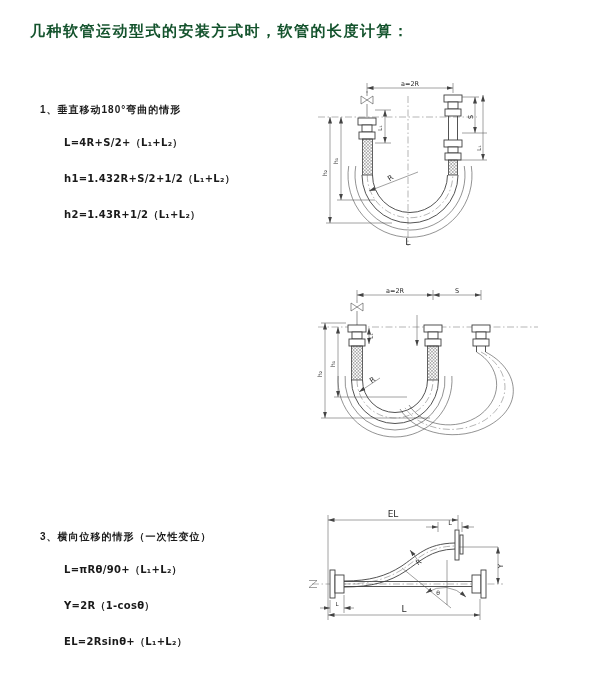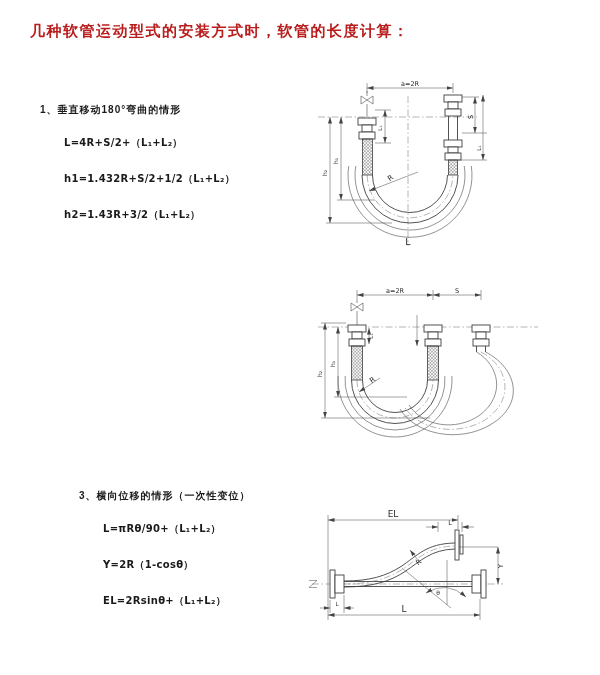--- a/index.html
+++ b/index.html
@@ -1,25 +1,25 @@
 <!DOCTYPE html>
 <html><head>
 <meta charset="utf-8">
 <style>
   html,body{margin:0;padding:0;}
   body{background:#e8e8e8;font-family:"Liberation Sans","DejaVu Sans",sans-serif;}
   .page{position:relative;width:600px;height:675px;background:#ffffff;overflow:hidden;}
   .title{position:absolute;left:30px;top:22px;font-size:15px;font-weight:bold;
-         letter-spacing:1.5px;color:#b91c1c;}
+         letter-spacing:1.5px;color:#14532d;}
   .section{position:absolute;left:40px;color:#1a1a1a;}
   .sec-h{font-size:10px;font-weight:bold;letter-spacing:1px;
          font-family:"Liberation Sans","DejaVu Sans",sans-serif;}
   .formula{font-family:"DejaVu Sans",sans-serif;font-weight:bold;font-size:10px;
            letter-spacing:.3px;margin:15px 0 0 24px;line-height:21px;}
-  #sec-1{top:103px;} #sec-2{top:300px;} #sec-3{top:489px;margin-left:39px;}
+  #sec-1{top:103px;} #sec-2{top:300px;} #sec-3{top:530px;}
   .dia{position:absolute;}
   #dia-1{left:312px;top:76px;} #dia-2{left:312px;top:286px;} #dia-3{left:298px;top:503px;}
   
   .dln{stroke:#555;stroke-width:.55;fill:none;}
   .cln{stroke:#6a6a6a;stroke-width:.5;fill:none;stroke-dasharray:7 2.5 1.5 2.5;}
   .pln{stroke:#3f3f3f;stroke-width:.9;fill:none;}
   .tln{stroke:#4a4a4a;stroke-width:.6;fill:none;}
   .prt{fill:#ffffff;stroke:#3f3f3f;stroke-width:.9;}
   .brd{stroke:#3f3f3f;stroke-width:.8;}
   svg text{font-family:"DejaVu Sans",sans-serif;fill:#2a2a2a;}
@@ -28,21 +28,21 @@
 <body>
 
 <div class="page">
 
   <div class="title">几种软管运动型式的安装方式时，软管的长度计算：</div>
 
   <div class="section" id="sec-1">
     <div class="sec-h">1、垂直移动180°弯曲的情形</div>
     <div class="formula">L=4R+S/2+（L₁+L₂）</div>
     <div class="formula">h1=1.432R+S/2+1/2（L₁+L₂）</div>
-    <div class="formula">h2=1.43R+3/2（L₁+L₂）</div>
+    <div class="formula">h2=1.43R+1/2（L₁+L₂）</div>
   </div>
 
 
   <div class="section" id="sec-3">
     <div class="sec-h">3、横向位移的情形（一次性变位）</div>
     <div class="formula">L=πRθ/90+（L₁+L₂）</div>
     <div class="formula">Y=2R（1-cosθ）</div>
     <div class="formula">EL=2Rsinθ+（L₁+L₂）</div>
   </div>
 

